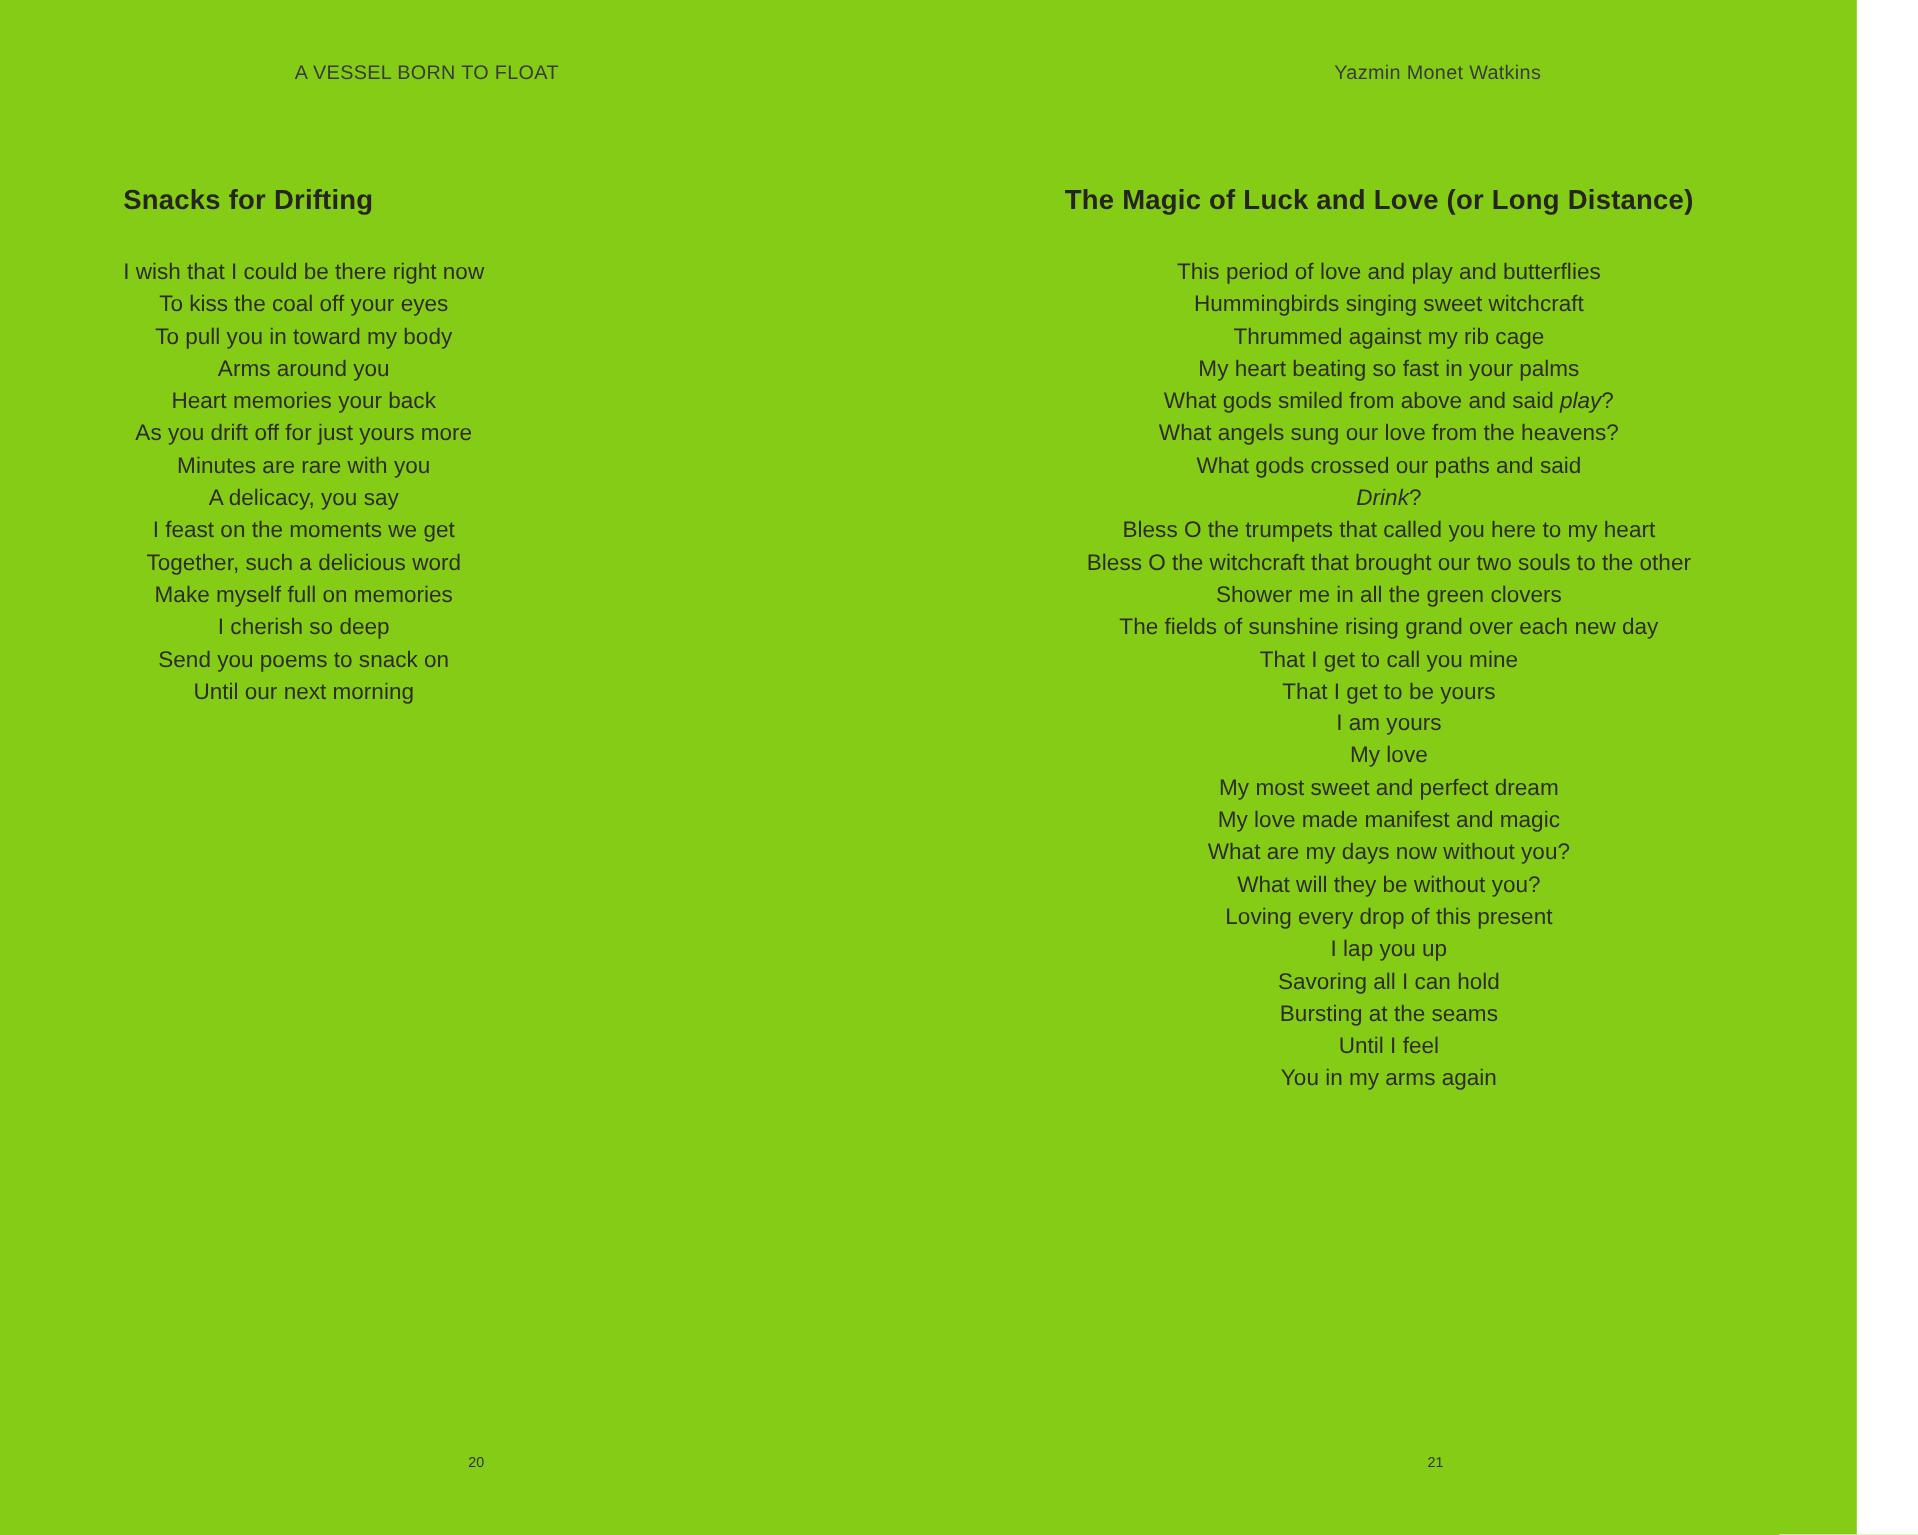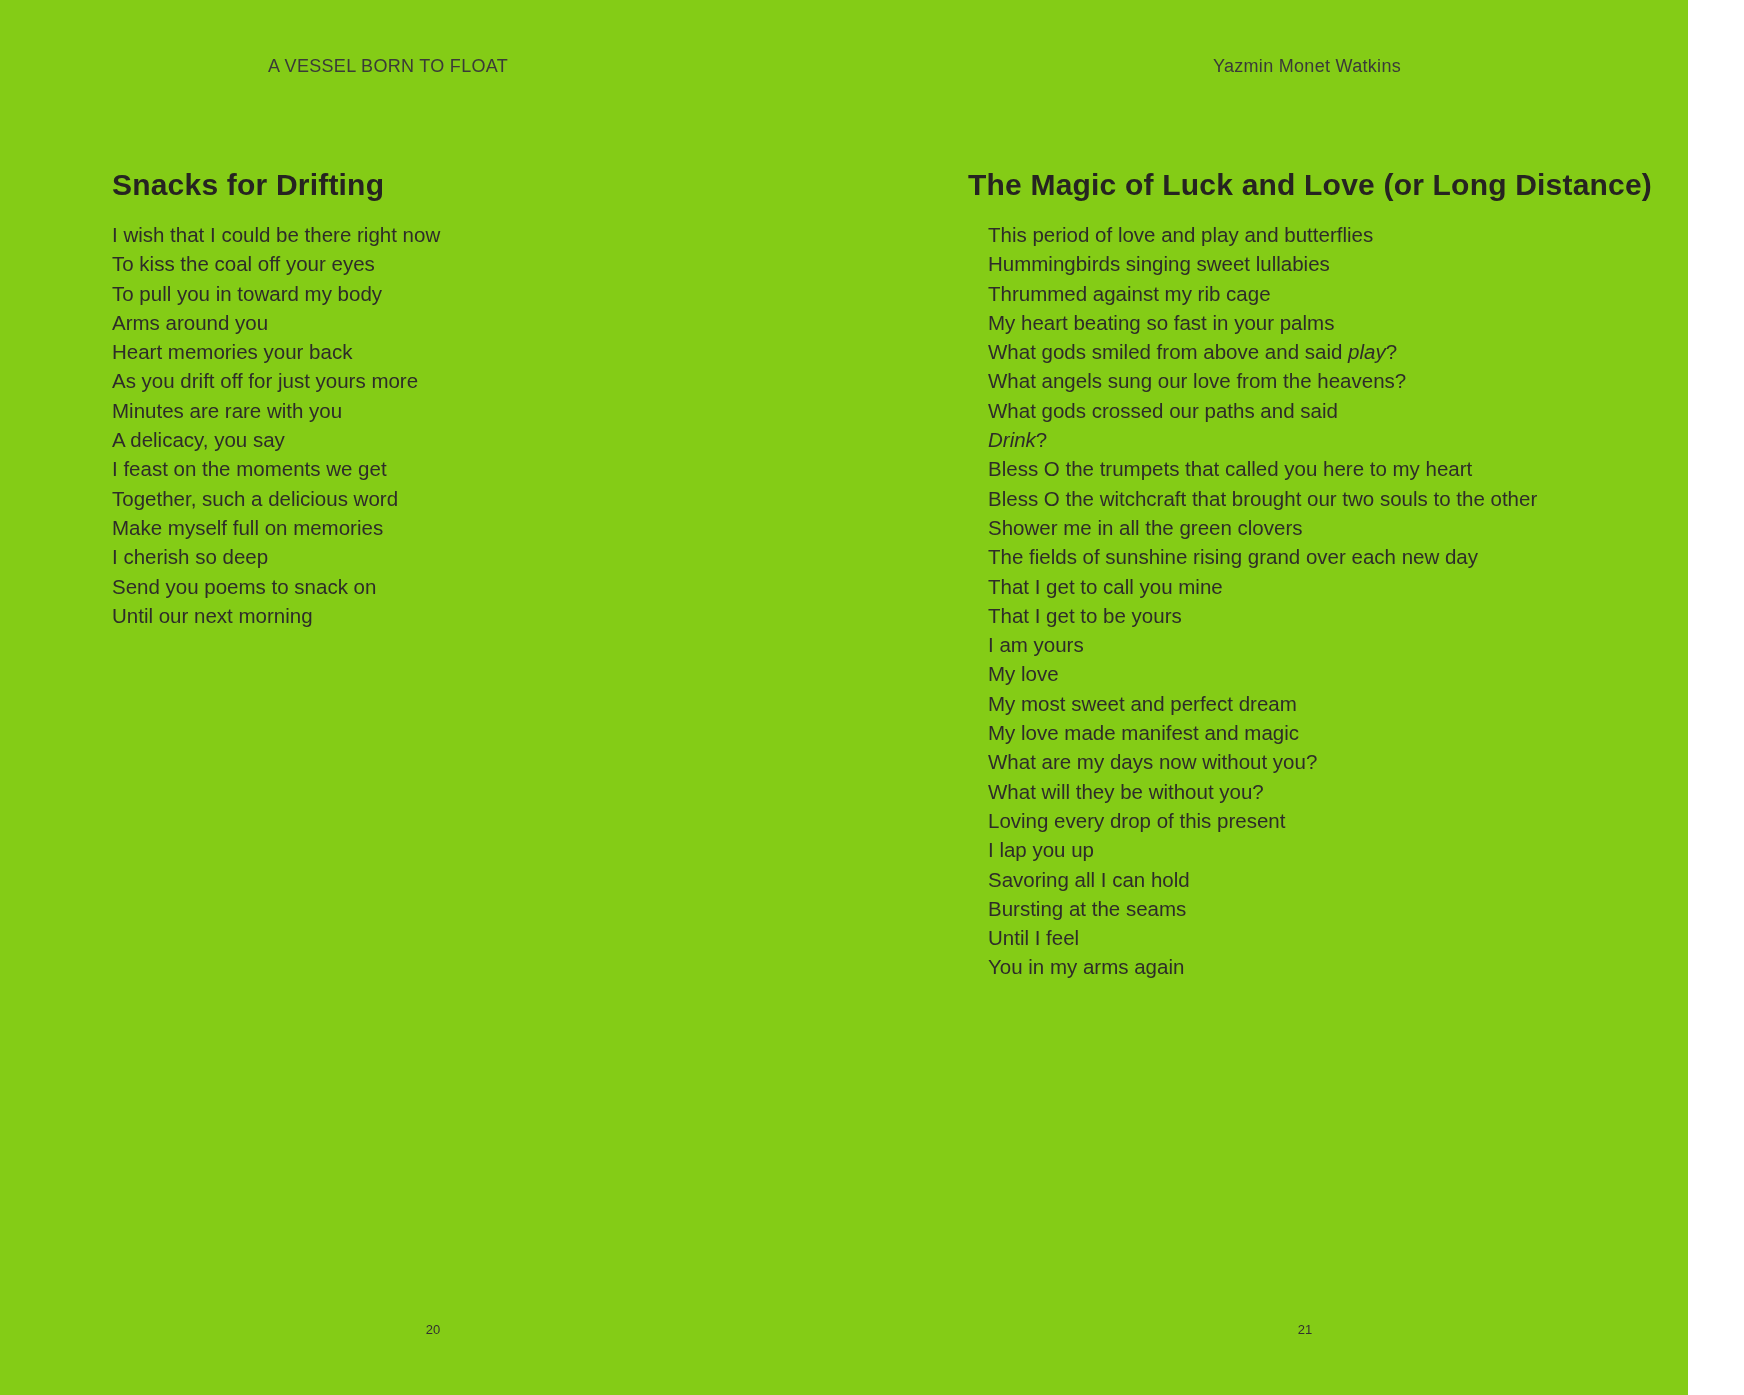--- a/index.html
+++ b/index.html
@@ -20,35 +20,36 @@
     letter-spacing: 0.3px;
     color: #3a3a38;
     white-space: nowrap;
   }
   .rh-left  { left: 388px; }
   .rh-right { left: 1307px; }
   .poem-title {
     position: absolute;
     top: 168px;
     margin: 0;
-    font-size: 30px;
+    font-size: 25px;
     font-weight: 700;
     letter-spacing: 0.2px;
     color: #262421;
     white-space: nowrap;
     text-align: center;
   }
   .title-left  { left: 112px; }
   .title-right { left: 968px; }
   .poem {
     position: absolute;
-    top: 220px;
+    top: 233px;
     font-size: 20.5px;
     line-height: 29.3px;
     color: #2e2c29;
+    text-align: center;
   }
   .poem-left  { left: 112px; }
   .poem-right { left: 988px; }
   .poem-line { white-space: nowrap; }
   .poem-line em { font-style: italic; }
   .page-number {
     position: absolute;
     top: 1322px;
     transform: translateX(-50%);
     font-size: 13px;
@@ -82,21 +83,21 @@
         <div class="poem-line">Until our next morning</div>
       </div>
     <div class="page-number pn-left">20</div>
   </section>
 
   <section>
     <div class="running-header rh-right">Yazmin Monet Watkins</div>
     <h1 class="poem-title title-right">The Magic of Luck and Love (or Long Distance)</h1>
     <div class="poem poem-right">
         <div class="poem-line">This period of love and play and butterflies</div>
-        <div class="poem-line">Hummingbirds singing sweet lullabies</div>
+        <div class="poem-line">Hummingbirds singing sweet witchcraft</div>
         <div class="poem-line">Thrummed against my rib cage</div>
         <div class="poem-line">My heart beating so fast in your palms</div>
         <div class="poem-line">What gods smiled from above and said <em>play</em>?</div>
         <div class="poem-line">What angels sung our love from the heavens?</div>
         <div class="poem-line">What gods crossed our paths and said</div>
         <div class="poem-line"><em>Drink</em>?</div>
         <div class="poem-line">Bless O the trumpets that called you here to my heart</div>
         <div class="poem-line">Bless O the witchcraft that brought our two souls to the other</div>
         <div class="poem-line">Shower me in all the green clovers</div>
         <div class="poem-line">The fields of sunshine rising grand over each new day</div>

